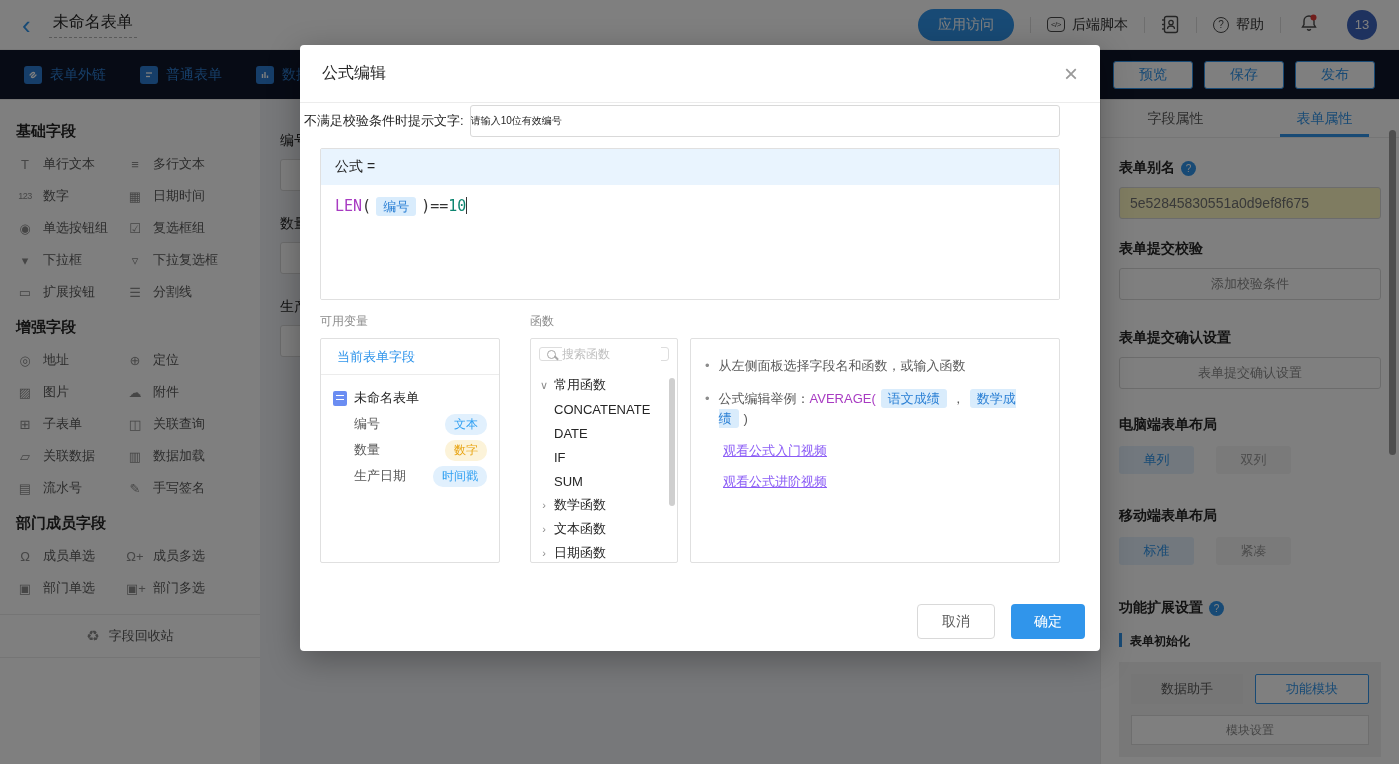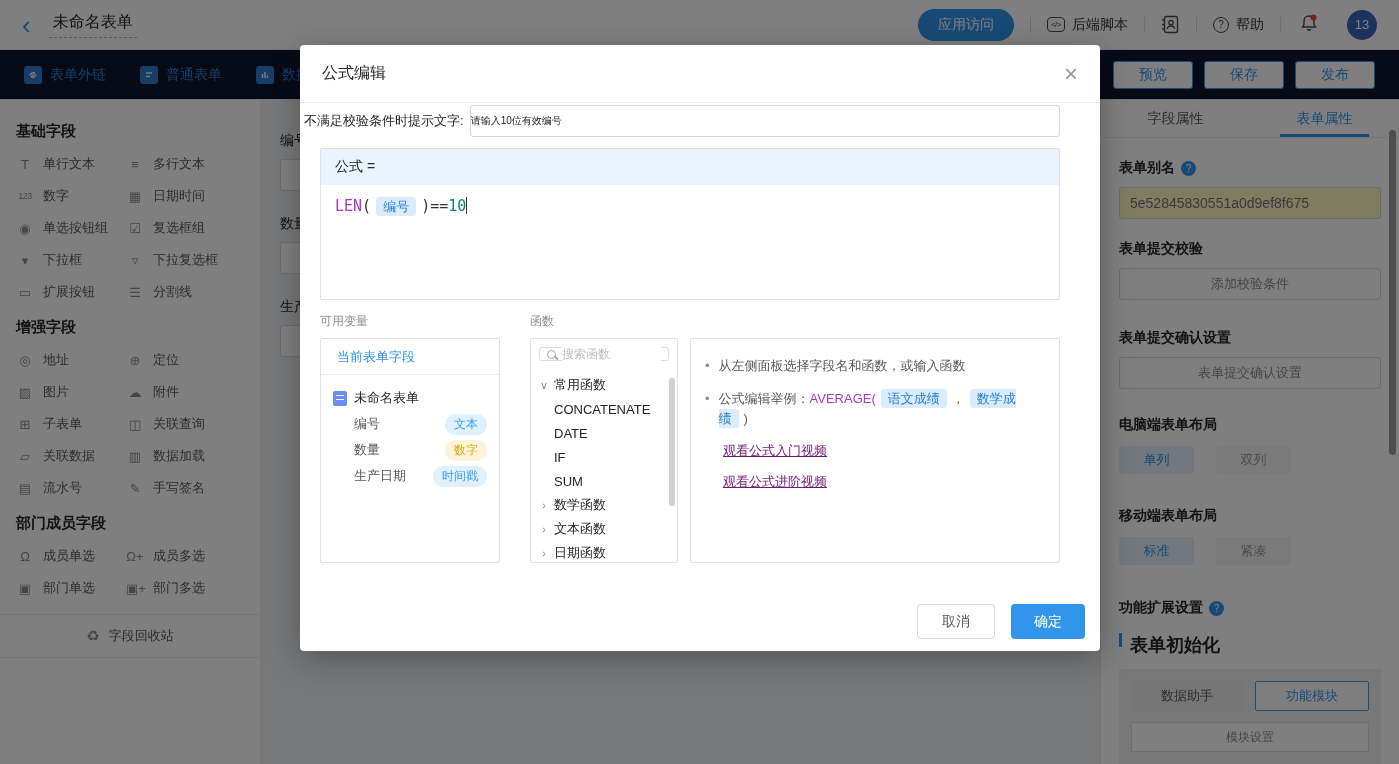--- a/index.html
+++ b/index.html
@@ -66,21 +66,21 @@
     display:inline-flex; align-items:center; justify-content:center; font-weight:normal; cursor:pointer; }
   .prop-input { width:100%; height:32px; border:1px solid #d9d9d9; border-radius:3px;
     font-size:14px; color:#737373; padding:0 10px; background:#fef9c3; }
   .prop-btn { width:100%; height:32px; border:1px solid #d9d9d9; background:#fff; color:#8c8c8c;
     font-size:13px; border-radius:3px; }
   .toggle-row { display:flex; gap:22px; margin-top:12px; }
   .toggle { width:75px; height:28px; display:flex; align-items:center; justify-content:center;
     font-size:13px; border-radius:3px; cursor:pointer; }
   .toggle.active { background:#e4f1fd; color:#3095eb; }
   .toggle.inactive { background:#f5f5f5; color:#9a9a9a; }
-  .sub-heading { display:flex; align-items:flex-start; gap:8px; font-size:18px; font-weight:bold; color:#262626; margin:16px 0 12px; }
+  .sub-heading { display:flex; align-items:flex-start; gap:8px; font-size:12px; font-weight:bold; color:#262626; margin:16px 0 12px; }
   .blue-bar { width:3px; height:14px; background:#3095eb; flex:none; }
   .init-panel { background:#f0f0f0; padding:12px; }
   .init-row { display:flex; gap:12px; margin-bottom:11px; }
   .init-btn-gray { flex:1; height:30px; background:#ececec; border:none; color:#595959; font-size:13px; }
   .init-btn-blue { flex:1; height:30px; background:#fff; border:1px solid #3095eb; color:#3095eb; font-size:13px; border-radius:2px; }
   .init-btn-full { width:100%; height:30px; background:#fff; border:1px solid #dcdcdc; color:#8c8c8c; font-size:12px; }
   .props-scrollbar { position:absolute; right:3px; top:30px; width:7px; height:325px; background:#9c9c9c; border-radius:4px; }
 
   
   .overlay { position:absolute; inset:0; background:rgba(0,0,0,0.5); z-index:50; }
@@ -129,21 +129,21 @@
   .fn-search input { border:none; outline:none; width:100%; font-size:12px; color:#333; font-family:inherit; }
   .fn-search input::placeholder { color:#bfbfbf; }
   .fn-tree { padding:4px 0 0 8px; position:relative; }
   .fn-group { display:flex; align-items:center; gap:5px; height:24px; font-size:13px; color:#262626; cursor:pointer; }
   .fn-arrow { color:#8c8c8c; font-size:11px; width:10px; text-align:center; }
   .fn-item { height:24px; display:flex; align-items:center; padding-left:15px; font-size:13px; color:#262626; cursor:pointer; }
   .fns-scrollbar { position:absolute; right:2px; top:39px; width:6px; height:128px; background:#cfcfcf; border-radius:3px; }
   .help-panel { left:390px; width:370px; padding:17px 14px; }
   .help-row { display:flex; gap:9px; font-size:13px; color:#595959; margin-bottom:13px; line-height:20px; }
   .bullet { color:#8c8c8c; }
-  .help-link { display:block; color:#701a75; text-decoration:underline; font-size:13px; margin:0 0 13px 18px; }
+  .help-link { display:block; color:#8b5cf6; text-decoration:underline; font-size:13px; margin:0 0 13px 18px; }
   .modal-footer { position:absolute; right:15px; bottom:12px; display:flex; gap:16px; }
   .btn-cancel { width:78px; height:35px; border:1px solid #d9d9d9; background:#fff; color:#595959;
     font-size:14px; border-radius:4px; }
   .btn-confirm { width:74px; height:35px; border:none; background:#3095eb; color:#fff; font-size:14px; border-radius:4px; }
 
   .doc-icon { width:14px; height:15px; background:#6b8df2; border-radius:2px; position:relative; flex:none; }
   .doc-icon::after { content:""; position:absolute; left:3px; right:3px; top:4px; height:1.5px;
     background:#fff; box-shadow:0 4px 0 #fff; }
 </style>
 </head>

